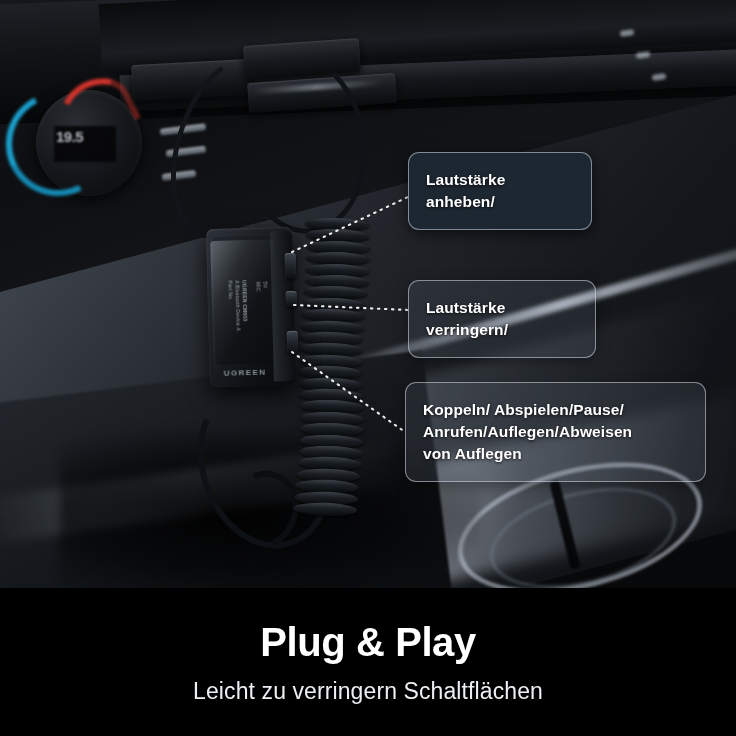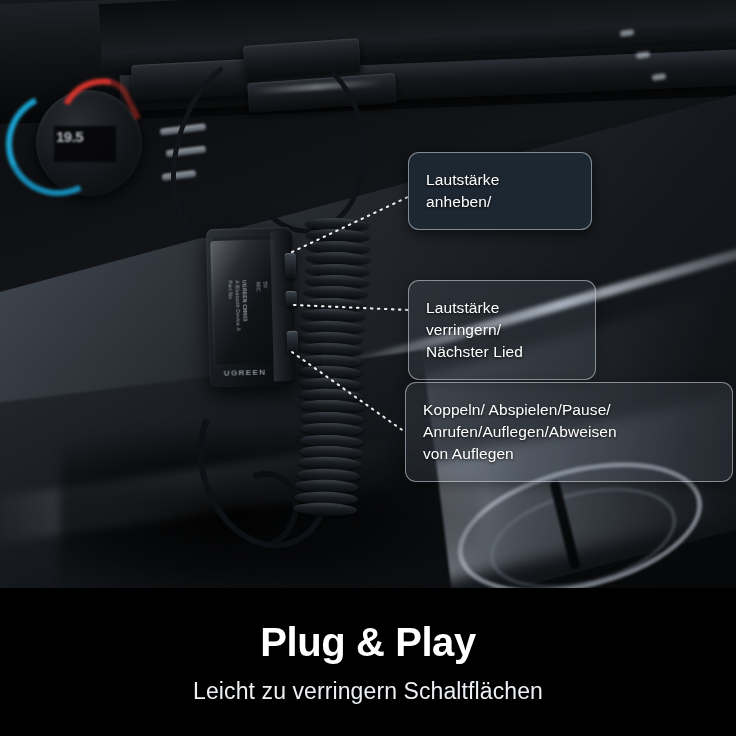--- a/index.html
+++ b/index.html
@@ -295,37 +295,37 @@
   
   .leaders { position:absolute; inset:0; pointer-events:none; }
 
   
   .callout {
     position:absolute;
     border:1px solid rgba(214,221,230,.55);
     border-radius:11px;
     padding:16px 18px 16px 17px;
     color:#fff;
-    font-weight:normal;
+    font-weight:bold;
     font-size:15.5px;
     line-height:1.42;
     letter-spacing:.1px;
     text-shadow:0 1px 3px rgba(0,0,0,.85);
   }
   .callout.solid {
     background:#1d2731;
     box-shadow:0 4px 14px rgba(0,0,0,.6);
   }
   .callout.glass {
     background:rgba(120,132,146,.17);
     box-shadow:0 4px 14px rgba(0,0,0,.35);
   }
   #callout-1 { left:408px; top:152px; width:184px; }
   #callout-2 { left:408px; top:280px; width:188px; }
-  #callout-3 { left:405px; top:382px; width:328px; }
+  #callout-3 { left:405px; top:382px; width:301px; }
 
   
   .caption-band {
     position:absolute; left:0; top:588px; width:736px; height:148px;
     background:#000;
     display:flex; flex-direction:column;
     align-items:center; justify-content:center;
     gap:13px;
   }
   .caption-title {
@@ -451,21 +451,20 @@
     </svg>
 
     <div class="callout solid" id="callout-1">
       <div>Lautstärke</div>
       <div>anheben/</div>
     </div>
 
     <div class="callout glass" id="callout-2">
       <div>Lautstärke</div>
       <div>verringern/</div>
-      <div>Nächster Lied</div>
     </div>
 
     <div class="callout glass" id="callout-3">
       <div>Koppeln/ Abspielen/Pause/</div>
       <div>Anrufen/Auflegen/Abweisen</div>
       <div>von Auflegen</div>
     </div>
   </div>
 
   <div class="caption-band">

